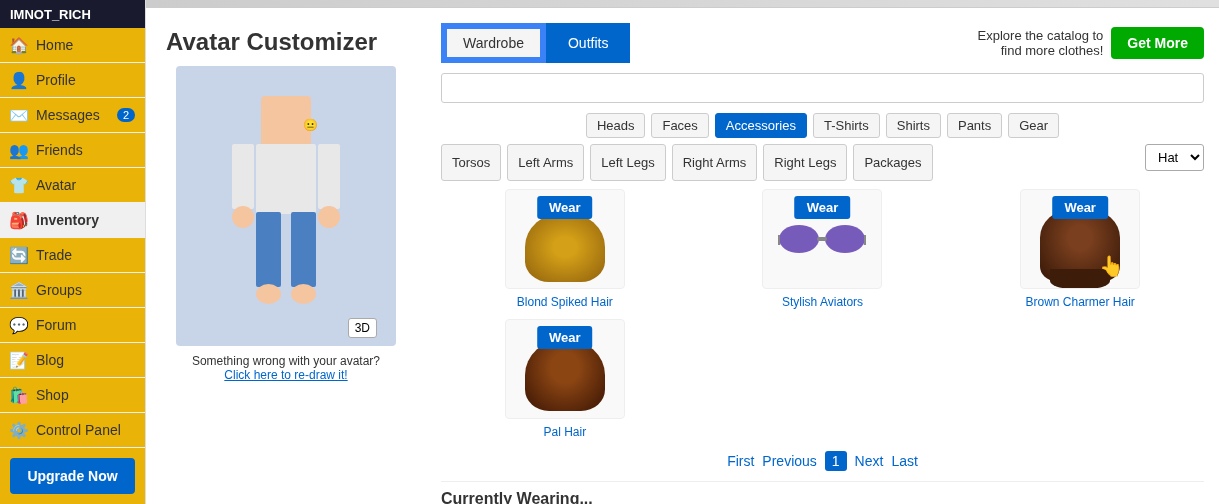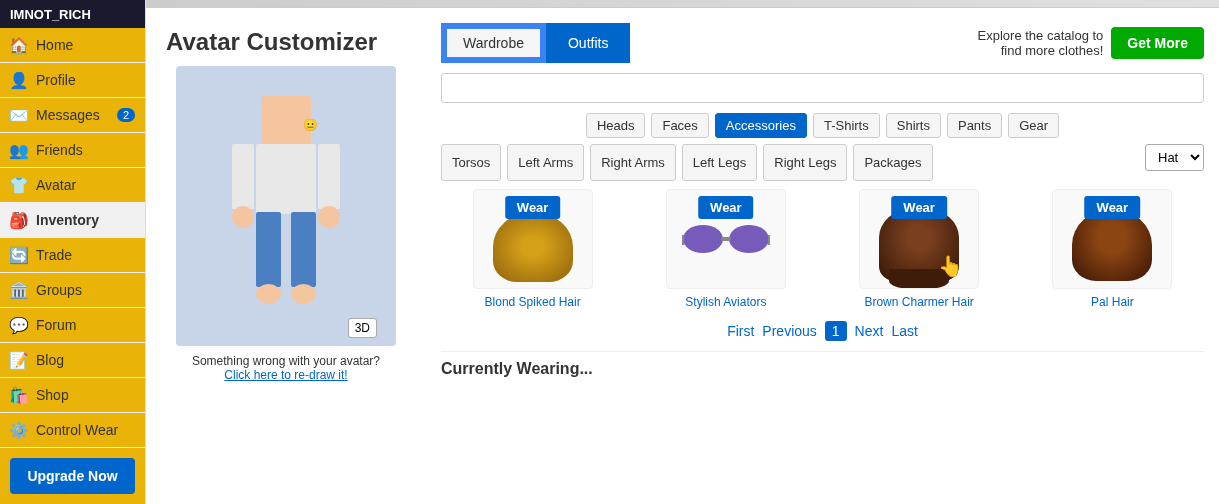--- a/index.html
+++ b/index.html
@@ -324,21 +324,21 @@
     }
     #filter-select {
       padding: 4px 8px;
       font-size: 13px;
       border: 1px solid #aaa;
       border-radius: 3px;
       background: #fff;
     }
     #items-grid {
       display: grid;
-      grid-template-columns: repeat(4, 1fr);
+      grid-template-columns: repeat(3, 1fr);
       gap: 10px;
       margin-bottom: 12px;
     }
     .item-card {
       display: flex;
       flex-direction: column;
       align-items: center;
       gap: 6px;
     }
     .item-thumb {
@@ -456,21 +456,21 @@
     <div class="nav-item">
       <span class="nav-icon">📝</span>
       <span>Blog</span>
     </div>
     <div class="nav-item">
       <span class="nav-icon">🛍️</span>
       <span>Shop</span>
     </div>
     <div class="nav-item">
       <span class="nav-icon">⚙️</span>
-      <span>Control Wear</span>
+      <span>Control Panel</span>
     </div>
   </div>
   <button class="upgrade-btn">Upgrade Now</button>
 </div>
 
 <div id="main">
   <div id="top-bar"></div>
   <div id="content">
 
     <div id="avatar-panel">
@@ -518,22 +518,22 @@
         <button class="cat-btn">Faces</button>
         <button class="cat-btn active">Accessories</button>
         <button class="cat-btn">T-Shirts</button>
         <button class="cat-btn">Shirts</button>
         <button class="cat-btn">Pants</button>
         <button class="cat-btn">Gear</button>
       </div>
       <div id="category-row-2">
         <button class="cat-btn">Torsos</button>
         <button class="cat-btn">Left Arms</button>
+        <button class="cat-btn">Left Legs</button>
         <button class="cat-btn">Right Arms</button>
-        <button class="cat-btn">Left Legs</button>
         <button class="cat-btn">Right Legs</button>
         <button class="cat-btn">Packages</button>
 
         <div id="filter-row" style="margin-left:auto;">
           <select id="filter-select">
             <option>Hat</option>
           </select>
         </div>
       </div>
 

